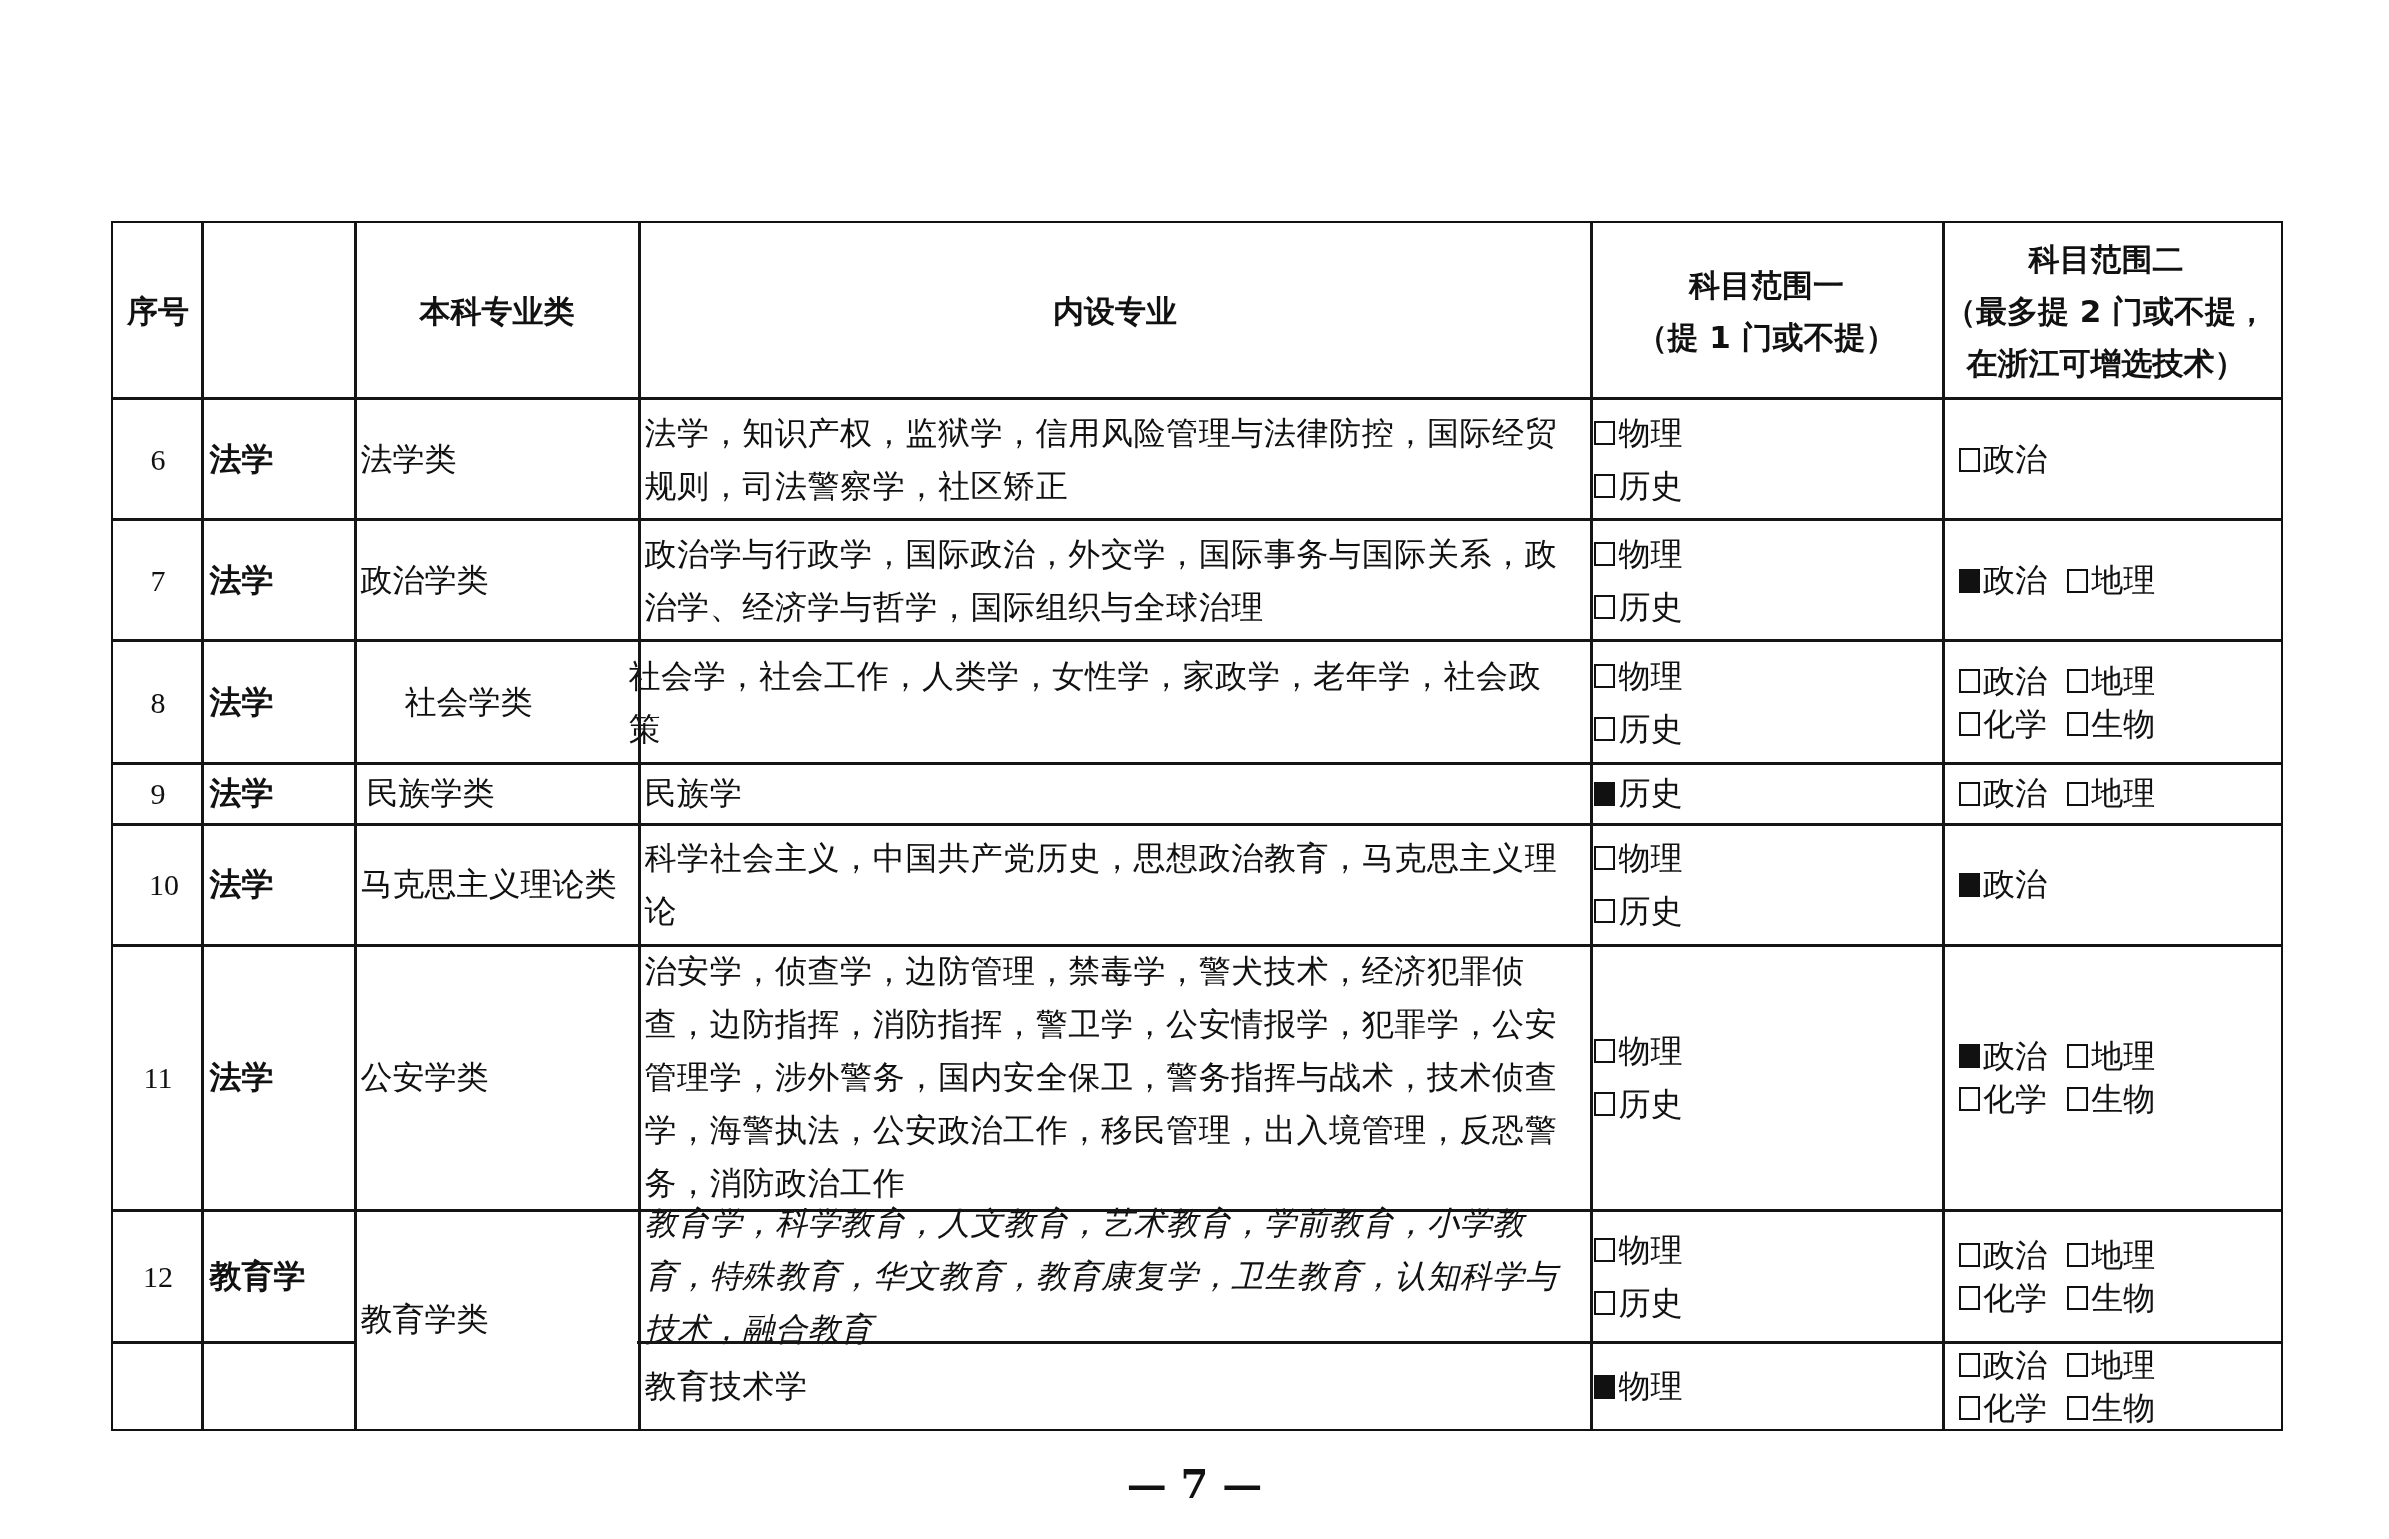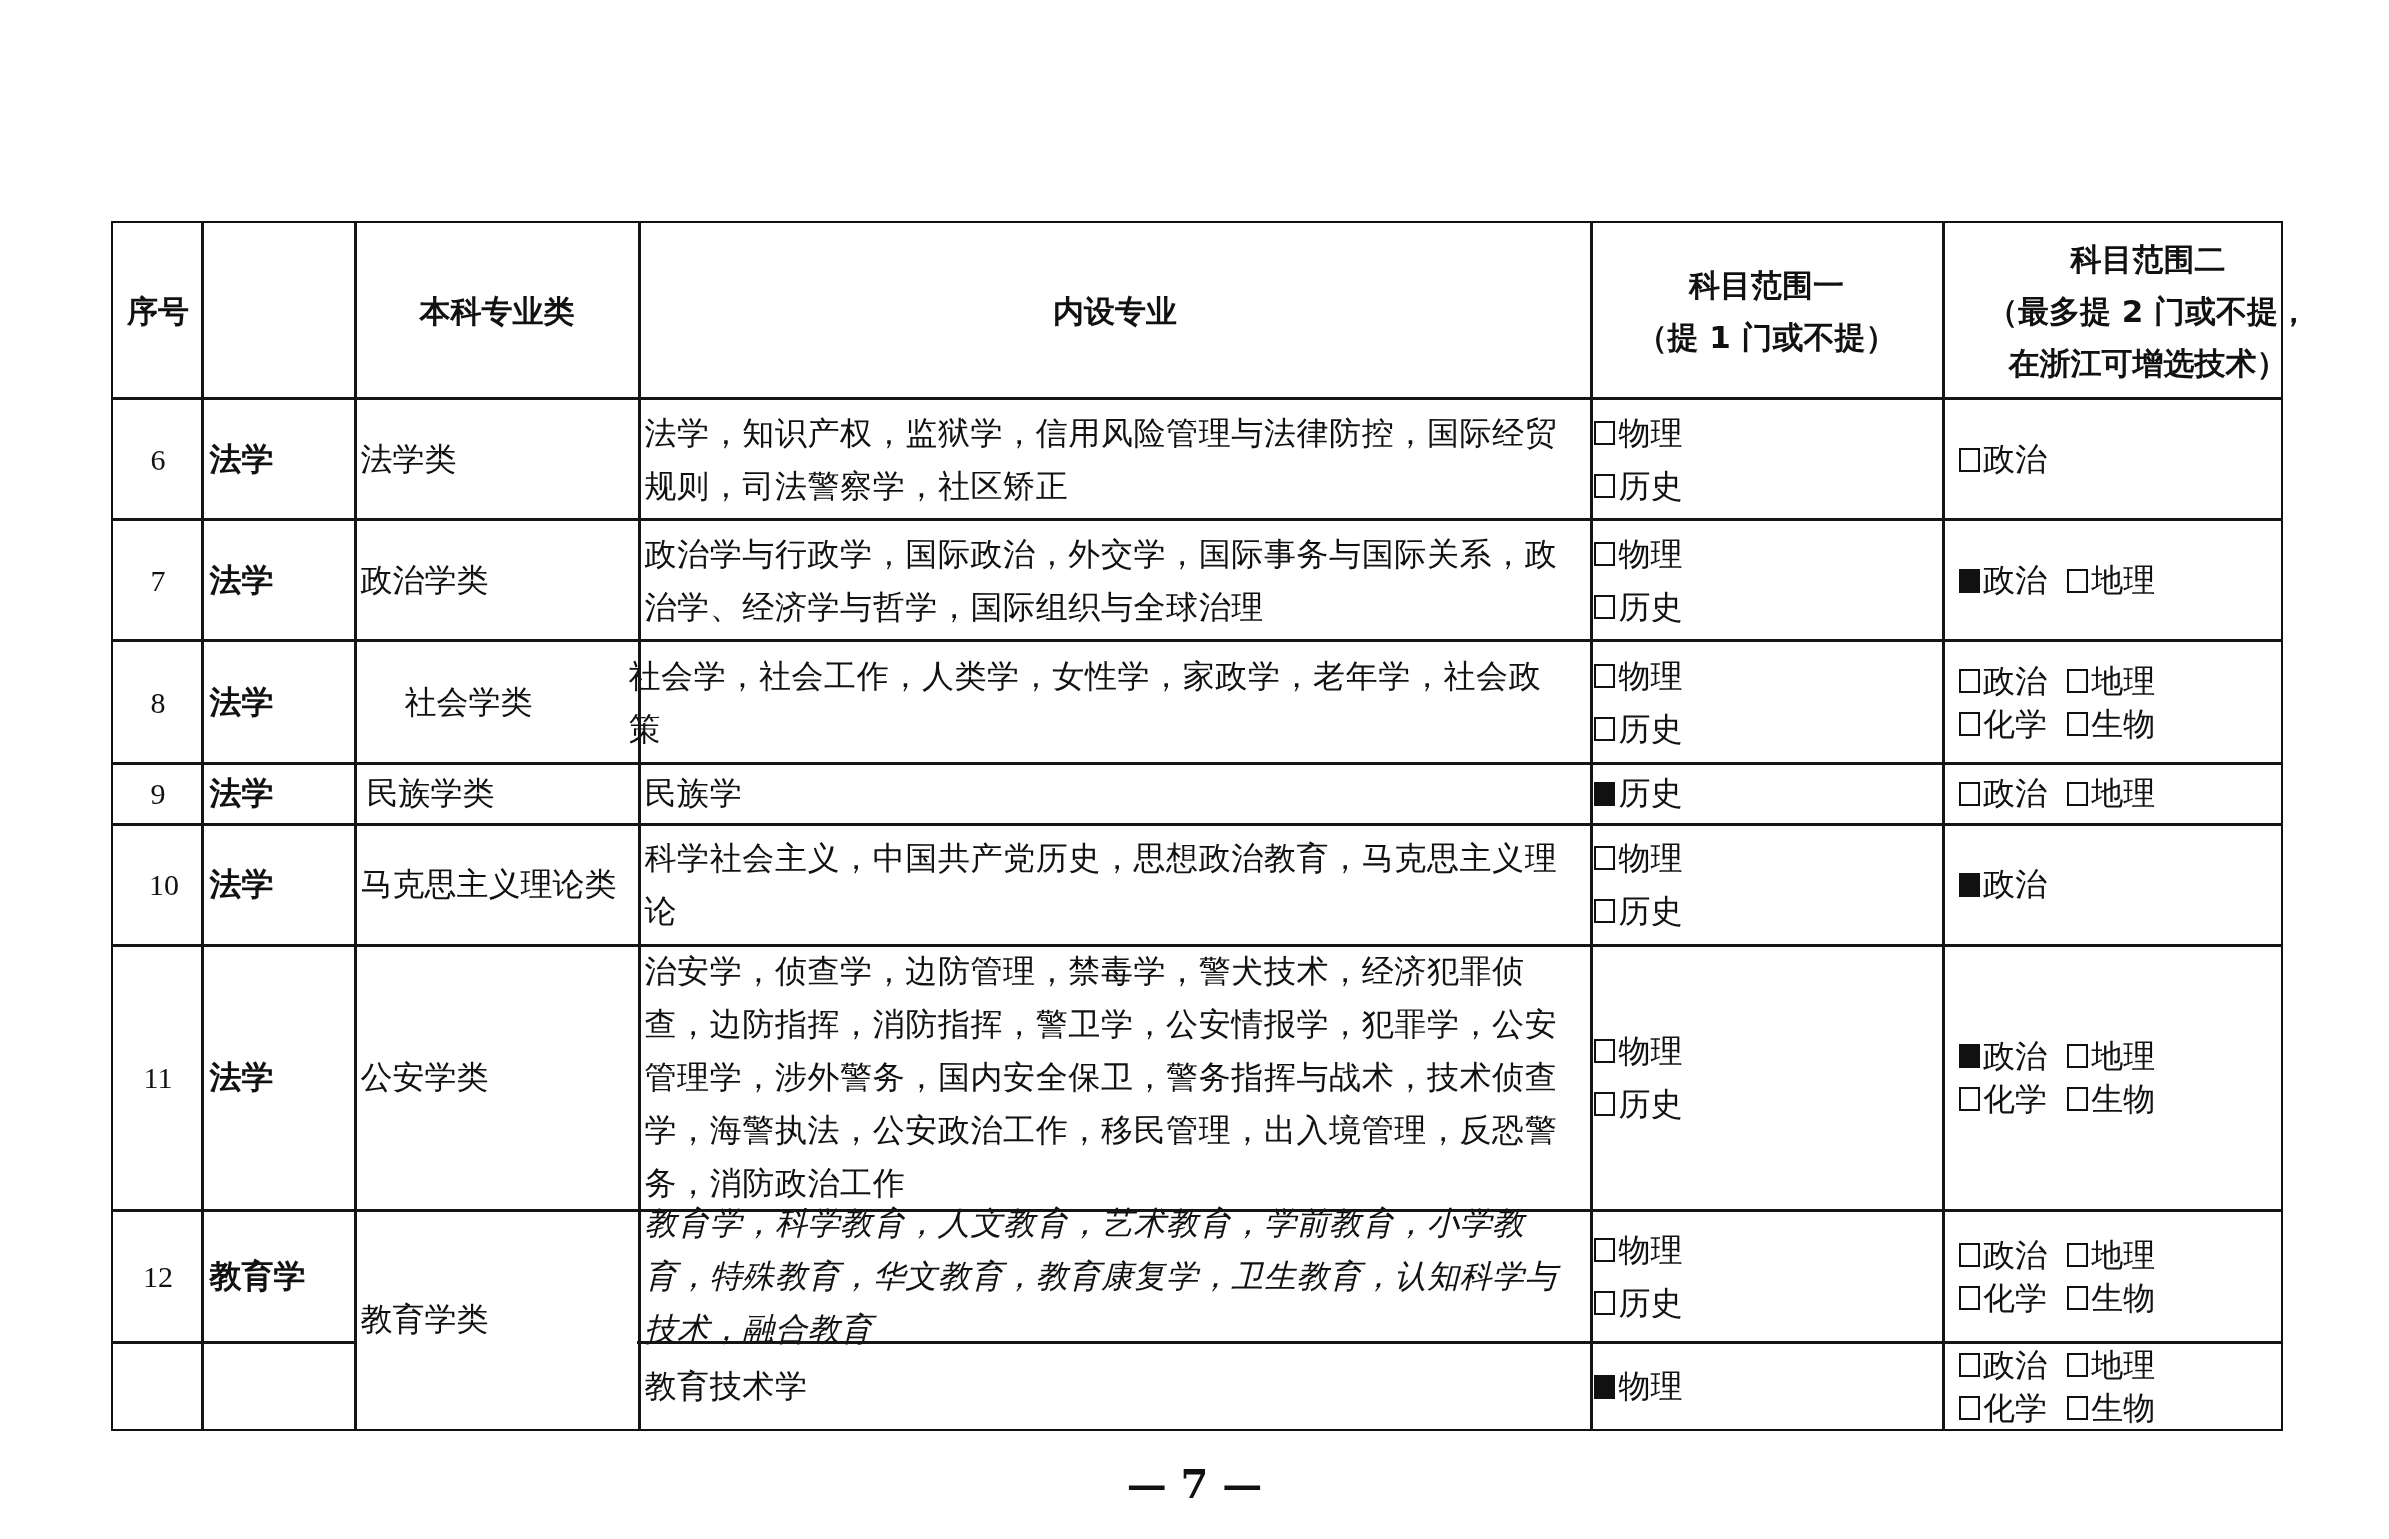--- a/index.html
+++ b/index.html
@@ -37,21 +37,21 @@
   <div class="cell center hdr" style="left:242px;top:0;width:284px;height:176px;">
     <span>本科专业类</span>
   </div>
   <div class="cell center hdr" style="left:526px;top:0;width:952px;height:176px;">
     <span>内设专业</span>
   </div>
   <div class="cell center hdr" style="left:1478px;top:0;width:351px;height:176px;">
     <span>科目范围一</span>
     <span>（提 1 门或不提）</span>
   </div>
-  <div class="cell center hdr" style="left:1830px;top:0;width:326px;height:176px;margin-left:42px;">
+  <div class="cell center hdr" style="left:1830px;top:0;width:326px;height:176px;">
     <span>科目范围二</span>
     <span>（最多提 2 门或不提，</span>
     <span>在浙江可增选技术）</span>
   </div>
   <div id="rows">
       <div class="cell seq" style="left: 0px; top: 176px; width: 90px; height: 121px;">6</div>
       <div class="cell disc" style="left: 90px; top: 176px; width: 153px; height: 121px;">法学</div>
       <div class="cell cat" style="left: 242px; top: 176px; width: 284px; height: 121px;">法学类</div>
       <div class="cell majors" style="left: 526px; top: 176px; width: 952px; height: 121px;">法学，知识产权，监狱学，信用风险管理与法律防控，国际经贸规则，司法警察学，社区矫正</div>
       <div class="cell subj" style="left: 1478px; top: 176px; width: 351px; height: 121px;">

